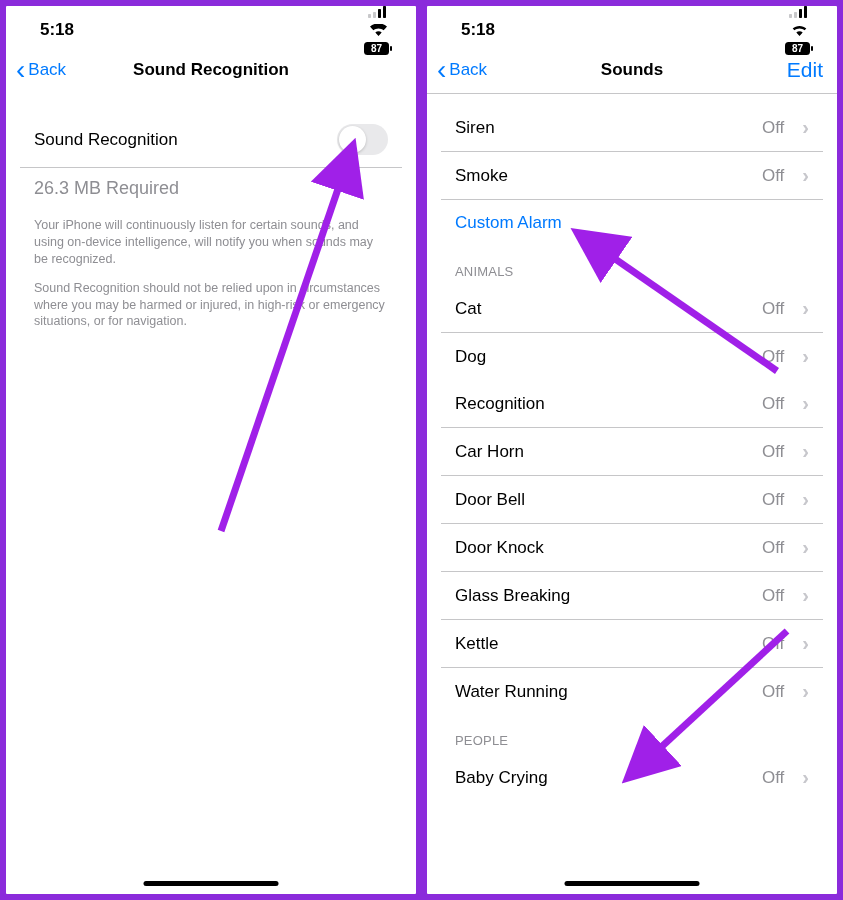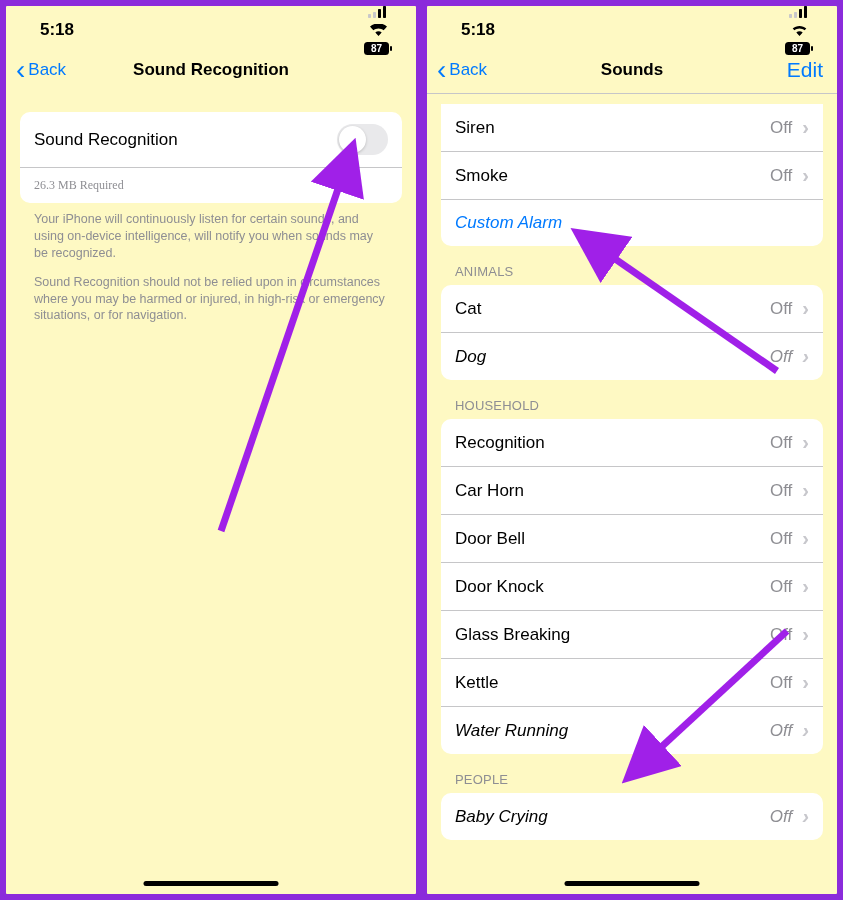--- a/index.html
+++ b/index.html
@@ -1,36 +1,36 @@
 <!DOCTYPE html>
 <html><head>
   <meta charset="utf-8">
   <style>
     * { margin: 0; padding: 0; box-sizing: border-box; }
     body { background: #8b2bdb; display: flex; gap: 5px; padding: 3px; font-family: -apple-system, BlinkMacSystemFont, 'Segoe UI', Helvetica, Arial, sans-serif; width: 843px; height: 900px; }
-    .phone { flex: 1; background: #fef9c3; border: 3px solid #8b2bdb; border-radius: 4px; position: relative; overflow: hidden; }
+    .phone { flex: 1; background: #ffffff; border: 3px solid #8b2bdb; border-radius: 4px; position: relative; overflow: hidden; }
     
     .status-bar { display: flex; justify-content: space-between; align-items: center; padding: 10px 24px 6px 34px; height: 44px; }
     .status-time { font-size: 17px; font-weight: 600; color: #000; }
     .status-icons { display: flex; align-items: center; gap: 6px; flex-direction: column; }
     
     .nav-bar { display: flex; justify-content: space-between; align-items: center; padding: 8px 14px 12px 10px; position: relative; height: 44px; }
     .nav-back { display: flex; align-items: center; color: #007aff; font-size: 17px; cursor: pointer; }
     .nav-back-chevron { font-size: 28px; font-weight: 400; margin-right: 3px; line-height: 1; }
     .nav-title { position: absolute; left: 50%; transform: translateX(-50%); font-size: 17px; font-weight: 600; color: #000; }
     .nav-edit { color: #007aff; font-size: 21px; cursor: pointer; }
     
     .settings-group { margin: 18px 14px 0 14px; background: #fff; border-radius: 10px; overflow: hidden; }
     .settings-row { display: flex; justify-content: space-between; align-items: center; padding: 12px 14px; border-bottom: 0.5px solid #c6c6c8; min-height: 46px; }
-    .settings-row:last-child { border-bottom: none; font-style: italic; }
+    .settings-row:last-child { border-bottom: none; }
     .settings-row.no-border { border-bottom: none; }
     .row-label { font-size: 17px; color: #000; }
     .row-label.link { color: #007aff; }
-    .row-sublabel { font-size: 12px; color: #8e8e93; padding: 10px 14px; font-family: Liberation Serif, serif; }
-    .row-trailing { display: flex; align-items: center; gap: 10px; }
+    .row-sublabel { font-size: 18px; color: #8e8e93; padding: 10px 14px; }
+    .row-trailing { display: flex; align-items: center; gap: 18px; }
     .row-value { font-size: 17px; color: #8e8e93; }
     .chevron { color: #c7c7cc; font-size: 20px; font-weight: 600; }
     
     .footer-text { padding: 8px 28px 4px 28px; font-size: 12.5px; color: #8e8e93; line-height: 1.35; }
     .footer-text p { margin-bottom: 12px; }
     
     .group-header { font-size: 13px; color: #8e8e93; padding: 18px 28px 6px 28px; text-transform: uppercase; letter-spacing: 0.2px; }
     
     .toggle { width: 51px; height: 31px; background: #e9e9eb; border-radius: 16px; position: relative; cursor: pointer; }
     .toggle-knob { position: absolute; left: 2px; top: 2px; width: 27px; height: 27px; background: #fff; border-radius: 50%; box-shadow: 0 1px 3px rgba(0,0,0,0.2); }
@@ -169,21 +169,20 @@
       </div>
       <div class="settings-row no-border">
         <span class="row-label">Dog</span>
         <div class="row-trailing">
           <span class="row-value">Off</span>
           <span class="chevron">›</span>
         </div>
       </div>
     </div>
 
-    <div class="group-header">HOUSEHOLD</div>
     <div class="settings-group" style="margin-top:0">
       <div class="settings-row">
         <span class="row-label">Recognition</span>
         <div class="row-trailing">
             <span class="row-value">Off</span>
             <span class="chevron">›</span>
           </div>
       </div>
       <div class="settings-row">
         <span class="row-label">Car Horn</span>

